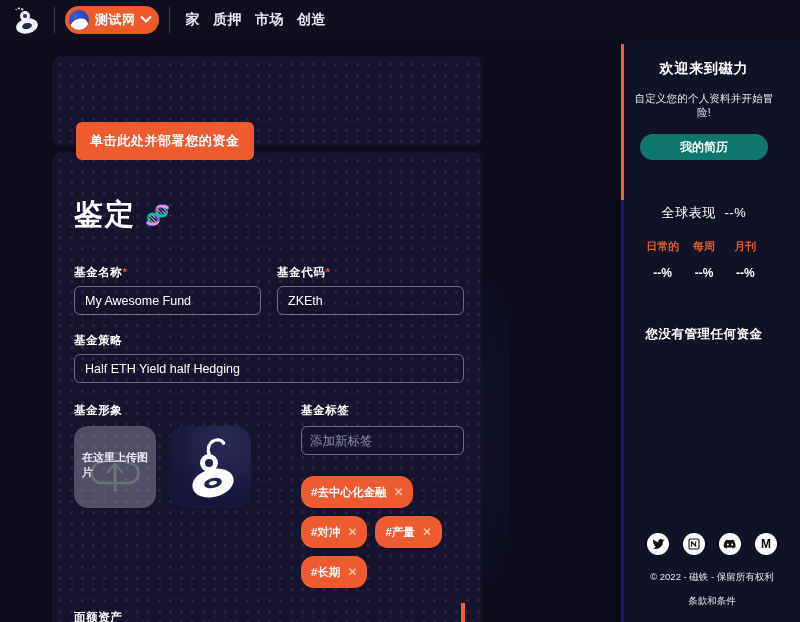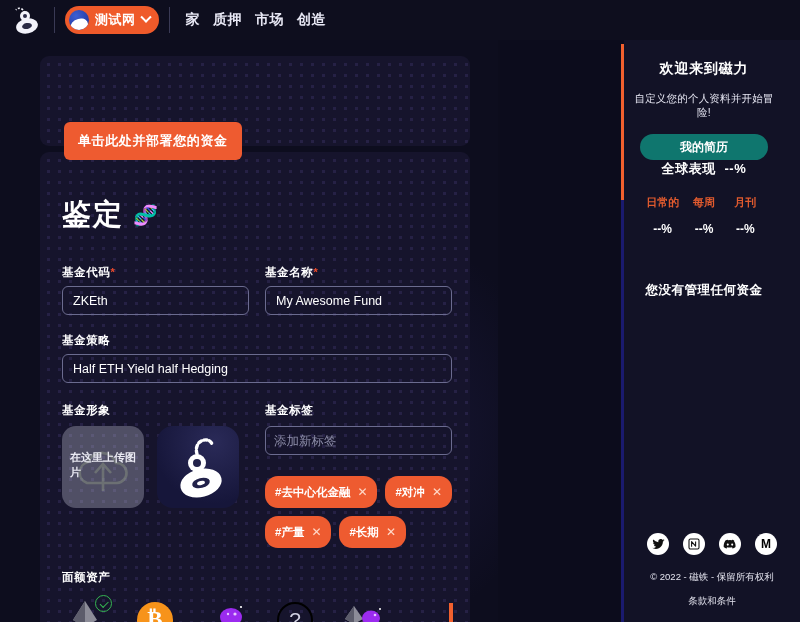--- a/index.html
+++ b/index.html
@@ -38,21 +38,21 @@
   }
   #network-name { color: #fff; font-size: 13px; font-weight: bold; letter-spacing: .5px; }
   .chev { width: 8px; height: 8px; border-right: 2px solid #fff; border-bottom: 2px solid #fff;
           transform: rotate(45deg) translate(-2px,-2px); }
 
   #nav { display: flex; align-items: center; gap: 13px; margin-left: 6px; }
   .nav-item { color: #e8e8f5; font-size: 14px; font-weight: bold; cursor: pointer; letter-spacing: .5px; }
 
   
   #main-col {
-    position: absolute; left: 0; top: 40px; width: 498px; height: 582px;
+    position: absolute; left: 12px; top: 40px; width: 498px; height: 582px;
     background: #0d0d1e;
     overflow: hidden;
   }
   
   #main-col::before {
     content:""; position:absolute; right:-60px; top:180px; width:360px; height:420px;
     background: radial-gradient(ellipse at center, rgba(50,45,110,.30), rgba(0,0,0,0) 68%);
     pointer-events:none;
   }
 
@@ -92,21 +92,21 @@
     color: #ffffff; font-size: 12.5px; padding: 0 10px;
     font-family: "Liberation Sans", sans-serif; outline: none;
   }
   .txt-input::placeholder { color: #8e8eaa; }
 
   .row2 { display: flex; gap: 16px; margin-bottom: 18px; }
   .row2 > div { flex: 1; }
 
   #strategy-block { margin-bottom: 20px; }
 
-  #media-row { display: flex; gap: 8px; }
+  #media-row { display: flex; gap: 32px; }
   #img-col { width: 195px; }
   #tags-col { flex: 1; }
 
   .sub-label { color: #fff; font-size: 11.5px; font-weight: bold; letter-spacing: .6px; margin-bottom: 8px; }
 
   #thumbs { display: flex; gap: 13px; }
   #upload-box {
     width: 82px; height: 82px; border-radius: 14px;
     background: rgba(205,205,225,.32);
     position: relative; cursor: pointer; overflow: hidden;
@@ -172,21 +172,21 @@
   }
   #welcome-title { color: #fff; font-size: 14px; font-weight: bold; letter-spacing: .8px; margin-top: 6px; }
   #welcome-sub { color: #e6e6f2; font-size: 10.5px; margin-top: 14px; letter-spacing: .2px; }
   #profile-btn {
     margin: 14px auto 0; display: block; width: 128px; height: 26px;
     background: #0f766e; border: none; border-radius: 13px;
     color: #fff; font-size: 12px; font-weight: bold; cursor: pointer;
     font-family: "Liberation Sans", sans-serif;
   }
 
-  #perf-title { color: #fff; font-size: 13px; font-weight: bold; letter-spacing: .6px; }
+  #perf-title { color: #fff; font-size: 13px; font-weight: normal; margin-top: 44px; letter-spacing: .6px; }
   #perf-grid { display: flex; justify-content: space-between; margin-top: 17px; padding: 0 8px; }
   .perf-cell { flex: 1; }
   .perf-label { color: #e05a2e; font-size: 11px; font-weight: bold; }
   .perf-value { color: #fff; font-size: 12px; font-weight: bold; margin-top: 12px; }
 
   #no-funds { color: #fff; font-size: 12.5px; font-weight: bold; margin-top: 46px; letter-spacing: .5px; }
 
   #footer { position: absolute; left: 0; bottom: 14px; width: 176px; }
   #socials { display: flex; justify-content: center; gap: 14px; }
   .soc {
@@ -240,29 +240,29 @@
     <div id="form-inner">
 
       <div id="form-title">
         <span class="t">鉴定</span>
         <span class="dna">🧬</span>
       </div>
 
       <div class="row2">
         <div>
           <div class="field-label">
-            <span>基金代码</span><span class="req">*</span>
-          </div>
-          <input class="txt-input" value="ZKEth" style="">
+            <span>基金名称</span><span class="req">*</span>
+          </div>
+          <input class="txt-input" value="My Awesome Fund" style="">
         </div>
         <div>
           <div class="field-label">
-            <span>基金名称</span><span class="req">*</span>
-          </div>
-          <input class="txt-input" value="My Awesome Fund" style="">
+            <span>基金代码</span><span class="req">*</span>
+          </div>
+          <input class="txt-input" value="ZKEth" style="">
         </div>
       </div>
 
       <div id="strategy-block">
         <div class="field-label">基金策略</div>
         <input class="txt-input" value="Half ETH Yield half Hedging" style="">
       </div>
 
       <div id="media-row">
 

